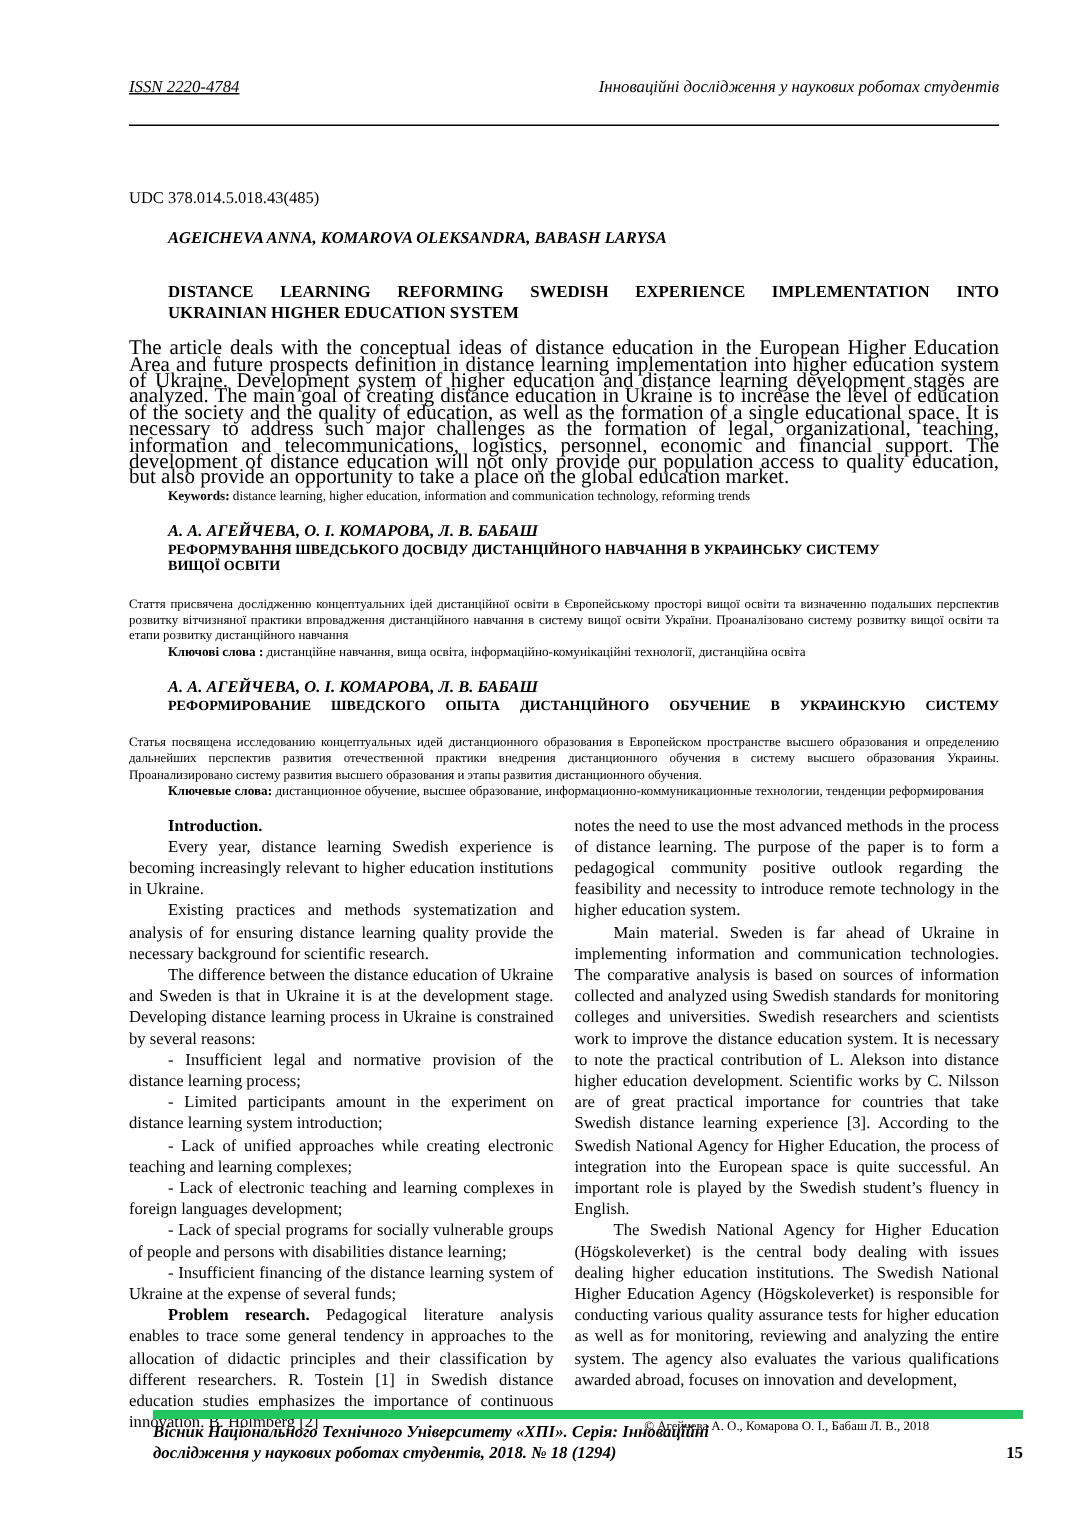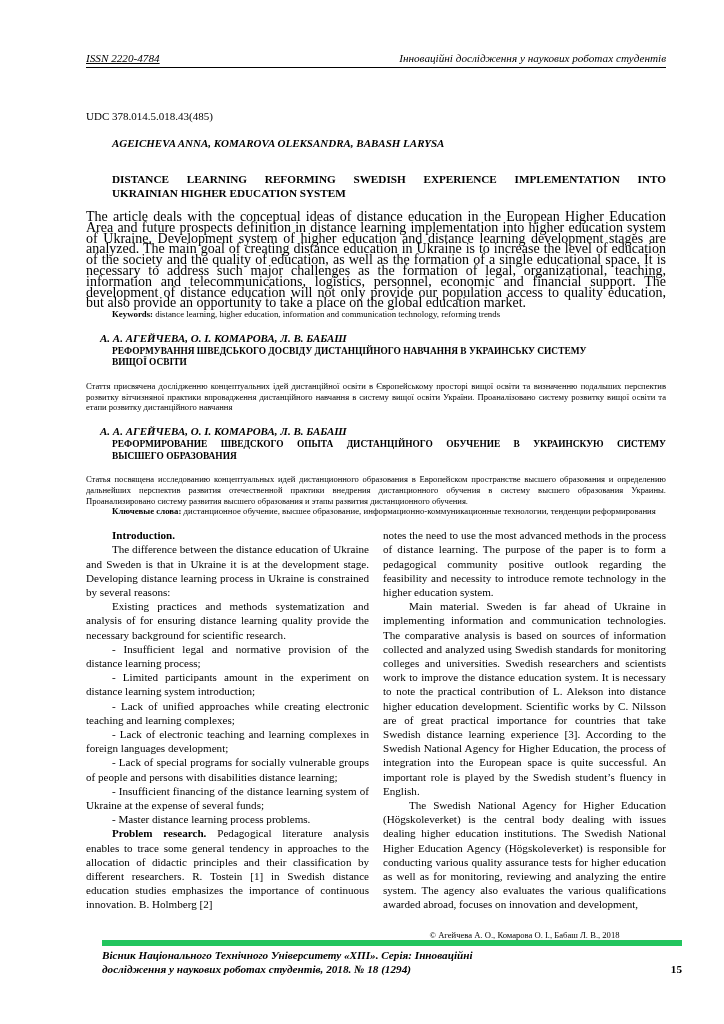--- a/index.html
+++ b/index.html
@@ -1,30 +1,30 @@
 <!DOCTYPE html>
 <html><head>
 <meta charset="utf-8">
 <style>
   html, body { margin:0; padding:0; background:#ffffff; }
   body { width:724px; height:1024px; position:relative; overflow:hidden;
          font-family:"Liberation Serif", "DejaVu Serif", serif; color:#000; }
   .page { position:absolute; left:86px; top:52px; width:580px; }
   .running-header { display:flex; justify-content:space-between; font-style:italic;
-         font-size:11.2px; border-bottom:1px solid #000; padding-bottom:2px; line-height:13px; }
+         font-size:11.2px; border-bottom:1px solid #000; padding-bottom:18px; line-height:13px; }
   .running-header span { text-decoration:underline; }
   .running-header .right { text-decoration:none; }
   .udc { font-size:11px; margin-top:42px; line-height:13px; }
   .authors-en { font-size:11px; font-weight:bold; font-style:italic; margin:14px 0 0 26px; line-height:13px; }
   .title-en { font-size:11.2px; font-weight:bold; margin:23px 0 0 26px; line-height:13.5px; text-align:justify; text-align-last:left; }
   .title-en .l1 { display:block; text-align:justify; text-align-last:justify; }
   .abstract { font-size:14px; line-height:10.8px; text-align:justify; margin-top:12px; }
   .kw { font-size:8.8px; line-height:10.8px; text-indent:26px; }
   .kw b { font-weight:bold; }
-  .authors-local { font-size:11px; font-weight:bold; font-style:italic; margin:12px 0 0 14px; line-height:13px; }
+  .authors-local { font-size:11px; font-weight:bold; font-style:italic; margin:12px 0 0 26px; line-height:13px; }
   .title-local { font-size:9.4px; font-weight:bold; margin:1px 0 0 26px; line-height:11.4px; }
   .title-local.just .l1 { display:block; text-align:justify; text-align-last:justify; }
   .abstract-local { font-size:8.6px; line-height:10.8px; text-align:justify; margin-top:12px; }
   .columns { display:flex; justify-content:space-between; margin-top:11px; }
   .col { width:283px; font-size:11.1px; line-height:14.2px; text-align:justify; }
   .col p { margin:0; text-indent:26px; }
   .col p.nofirst { text-indent:0; }
   .col .head { font-weight:bold; }
   .copyright { font-size:8.6px; text-align:center; margin-top:16px; }
   .footer { position:absolute; left:102px; top:940px; width:580px; border-top:6px solid #22c55e; padding-top:3px;
@@ -52,43 +52,45 @@
   <div class="kw">
     <b>Keywords:</b><span> distance learning, higher education, information and communication technology, reforming trends</span>
   </div>
 
   <div class="authors-local">А. А. АГЕЙЧЕВА, О. І. КОМАРОВА, Л. В. БАБАШ</div>
   <div class="title-local">
     <div>РЕФОРМУВАННЯ ШВЕДСЬКОГО ДОСВІДУ ДИСТАНЦІЙНОГО НАВЧАННЯ В УКРАИНСЬКУ СИСТЕМУ</div>
     <div>ВИЩОЇ ОСВІТИ</div>
   </div>
   <div class="abstract-local">Стаття присвячена дослідженню концептуальних ідей дистанційної освіти в Європейському просторі вищої освіти та  визначенню подальших перспектив розвитку вітчизняної практики впровадження дистанційного навчання в систему вищої освіти України. Проаналізовано систему розвитку вищої освіти та етапи розвитку дистанційного навчання</div>
+  <div class="kw">
+    <b>Ключові слова :</b><span> дистанційне навчання, вища освіта, інформаційно-комунікаційні технології, дистанційна освіта</span>
+  </div>
 
   <div class="authors-local">А. А. АГЕЙЧЕВА, О. І. КОМАРОВА, Л. В. БАБАШ</div>
   <div class="title-local just">
     <span class="l1">РЕФОРМИРОВАНИЕ ШВЕДСКОГО ОПЫТА ДИСТАНЦІЙНОГО ОБУЧЕНИЕ В УКРАИНСКУЮ СИСТЕМУ</span>
-    <div>ВЫСШЕГО ОБРАЗОВАНИЯ</div>
   </div>
   <div class="abstract-local">Статья посвящена исследованию концептуальных идей дистанционного образования в Европейском пространстве высшего образования и определению дальнейших перспектив развития отечественной практики внедрения дистанционного обучения в систему высшего образования Украины. Проанализировано систему развития высшего образования и этапы развития дистанционного обучения.</div>
   <div class="kw">
     <b>Ключевые слова:</b><span> дистанционное обучение, высшее образование, информационно-коммуникационные технологии, тенденции реформирования</span>
   </div>
 
   <div class="columns">
     <div class="col">
       <p class="head">Introduction.</p>
+      <p>Every year, distance learning Swedish experience is becoming increasingly relevant to higher education institutions in Ukraine.</p>
+      <p>Existing practices and methods systematization and analysis of for ensuring distance learning quality provide the necessary background for scientific research.</p>
       <p>The difference between the distance education of Ukraine and Sweden is that in Ukraine it is at the development stage. Developing distance learning process in Ukraine is constrained by several reasons:</p>
-      <p>Existing practices and methods systematization and analysis of for ensuring distance learning quality provide the necessary background for scientific research.</p>
       <p>- Insufficient legal and normative provision of the distance learning process;</p>
       <p>- Limited participants amount in the experiment on distance learning system introduction;</p>
       <p>- Lack of unified approaches while creating electronic teaching and learning complexes;</p>
       <p>- Lack of electronic teaching and learning complexes in foreign languages development;</p>
       <p>- Lack of special programs for socially vulnerable groups of people and persons with disabilities distance learning;</p>
       <p>- Insufficient financing of the distance learning system of Ukraine at the expense of several funds;</p>
-      <p>- Master distance learning process problems.</p>
       <p><b>Problem research.</b><span> Pedagogical literature analysis enables to trace some general tendency in approaches to the allocation of didactic principles and their classification by different researchers. R. Tostein [1] in Swedish distance education studies emphasizes the importance of continuous innovation. B. Holmberg [2]</span></p>
     </div>
     <div class="col">
       <p class="nofirst">notes the need to use the most advanced methods in the process of distance learning. The purpose of the paper is to form a pedagogical community positive outlook regarding the feasibility and necessity to introduce remote technology in the higher education system.</p>
       <p>Main material. Sweden is far ahead of Ukraine in implementing information and communication technologies. The comparative analysis is based on sources of information collected and analyzed using Swedish standards for monitoring colleges and universities. Swedish researchers and scientists work to improve the distance education system. It is necessary to note the practical contribution of L. Alekson into distance higher education development. Scientific works by C. Nilsson are of great practical importance for countries that take Swedish distance learning experience [3]. According to the Swedish National Agency for Higher Education, the process of integration into the European space is quite successful. An important role is played by the Swedish student’s fluency in English.</p>
       <p>The Swedish National Agency for Higher Education (Högskoleverket) is the central body dealing with issues dealing higher education institutions. The Swedish National Higher Education Agency (Högskoleverket) is responsible for conducting various quality assurance tests for higher education as well as for monitoring, reviewing and analyzing the entire system. The agency also evaluates the various qualifications awarded abroad, focuses on innovation and development,</p>
       <div class="copyright">© Агейчева А. О., Комарова О. І., Бабаш Л. В., 2018</div>
     </div>
   </div>
 </div>

